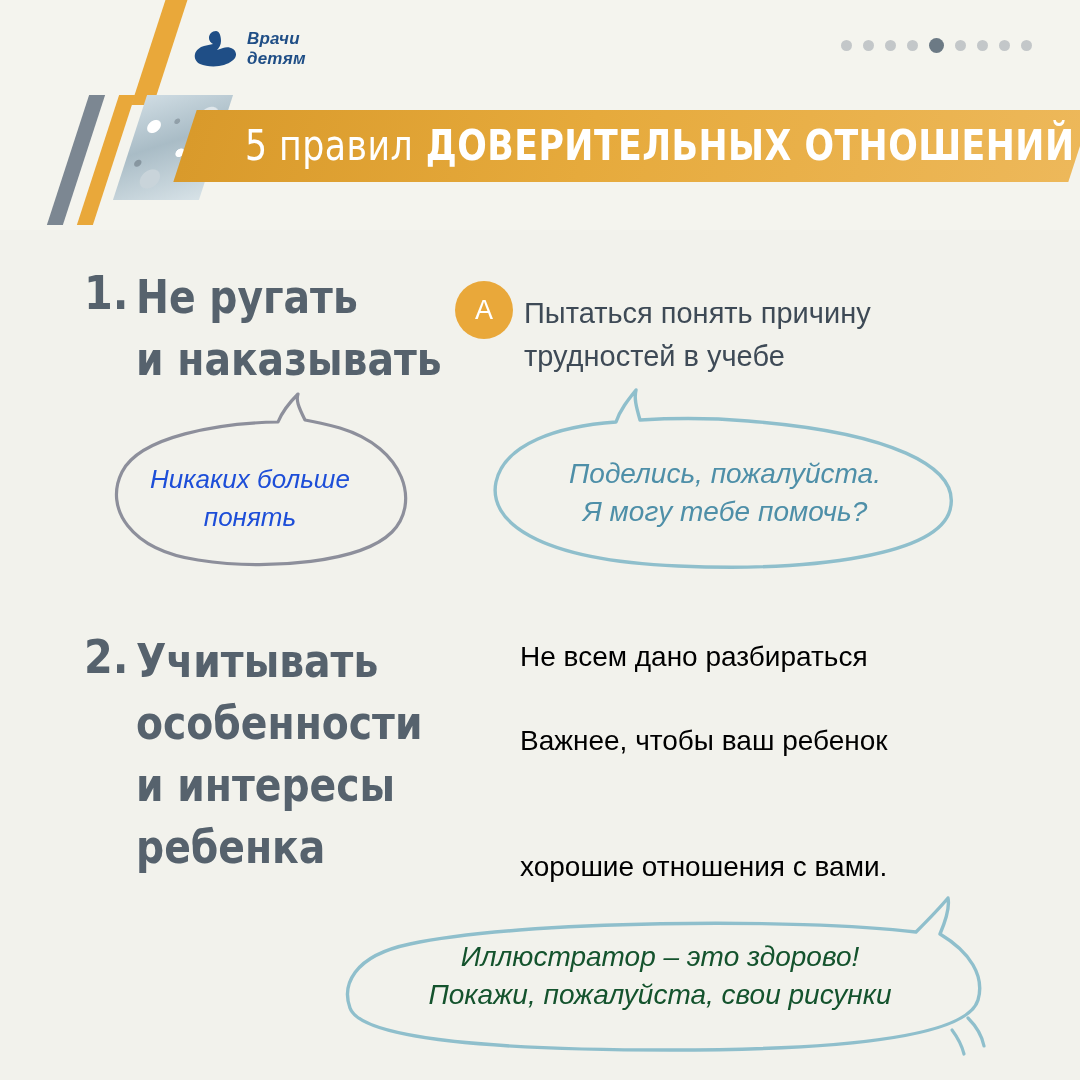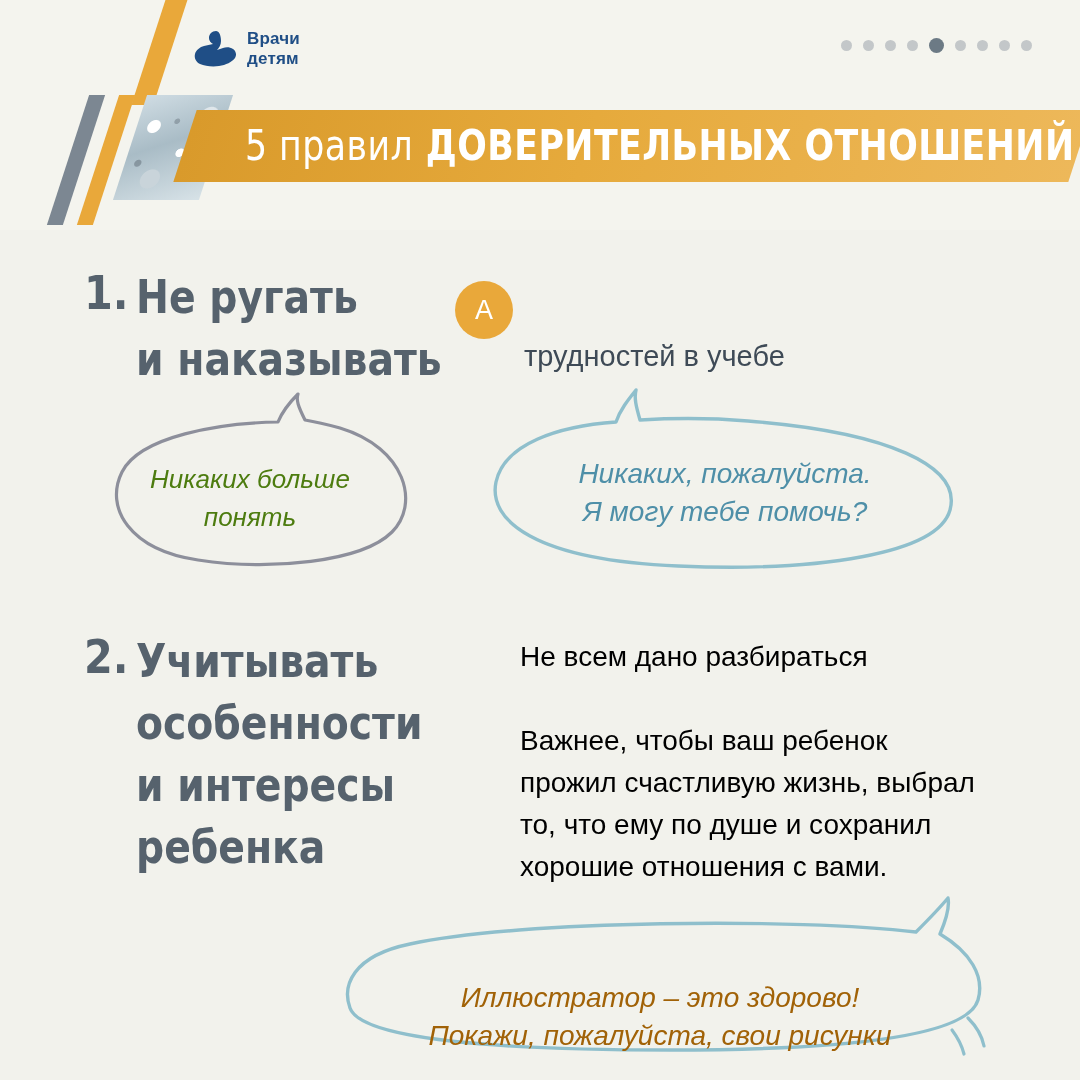--- a/index.html
+++ b/index.html
@@ -128,20 +128,21 @@
     width: 46px;
     height: 40px;
     flex: 0 0 auto;
   }
   .logo-text {
     color: #1f4e86;
     font-size: 17px;
     font-weight: bold;
     line-height: 20px;
     letter-spacing: .2px;
+    font-style: italic;
   }
 
   
   .dots {
     position: absolute;
     right: 48px;
     top: 38px;
     display: flex;
     align-items: center;
     gap: 11px;
@@ -225,37 +226,36 @@
     font-style: italic;
     text-align: center;
     line-height: 38px;
   }
   .bubble-svg { position: absolute; }
 
   .b1-text {
     left: 110px;
     top: 460px;
     width: 280px;
-    color: #4d7c0f;
+    color: #1d4ed8;
     font-size: 26px;
   }
   .b2-text {
     left: 505px;
     top: 455px;
     width: 440px;
     color: #4e8fa8;
     font-size: 28px;
   }
   .b3-text {
     left: 360px;
     top: 938px;
     width: 600px;
-    color: #a16207;
+    color: #14532d;
     font-size: 28px;
-    margin-top: 41px;
   }
 </style>
 </head>
 <body>
 
 <div class="header">
   <div class="header-bg"></div>
 
   <div class="stripe stripe-orange-top"></div>
   <div class="stripe stripe-gray-1"></div>
@@ -305,46 +305,46 @@
 <svg class="bubble-svg" style="left:100px; top:392px;" width="320" height="180">
   <path d="M205 28 C198 14 196 8 198 2 C190 10 182 20 178 30 C120 31 40 44 22 80 C4 116 30 158 98 168 C170 179 262 170 292 140 C320 112 306 56 240 36 C229 33 217 30 205 28 Z" fill="none" stroke="#8d8f9b" stroke-width="3.2" stroke-linejoin="round"></path>
 </svg>
 <div class="bubble-text b1-text">
   <span>Никаких больше</span><br>
   <span>понять</span>
 </div>
 
 <div class="badge">А</div>
 <div class="answer-text">
-  <br>
+  <span>Пытаться понять причину</span><br>
   <span>трудностей в учебе</span>
 </div>
 
 <svg class="bubble-svg" style="left:488px; top:388px;" width="480" height="190">
   <path d="M152 32 C148 18 146 10 148 2 C140 12 132 22 128 34 C70 38 16 56 8 94 C0 132 46 172 190 178 C330 184 450 166 462 122 C474 78 400 44 260 33 C224 30 186 30 152 32 Z" fill="none" stroke="#8fbfcc" stroke-width="3.4" stroke-linejoin="round"></path>
 </svg>
 <div class="bubble-text b2-text">
-  <span>Никаких, пожалуйста.</span><br>
+  <span>Поделись, пожалуйста.</span><br>
   <span>Я могу тебе помочь?</span>
 </div>
 
 <div class="rule-num rule2-num">2.</div>
 <div class="rule-head rule2-head">
   <span>Учитывать</span><br>
   <span>особенности</span><br>
   <span>и интересы</span><br>
   <span>ребенка</span>
 </div>
 
 <div class="para-text">
   <span>Не всем дано разбираться</span><br>
   <br>
   <span>Важнее, чтобы ваш ребенок</span><br>
-  <span>прожил счастливую жизнь, выбрал</span><br>
-  <span>то, что ему по душе и сохранил</span><br>
+  <br>
+  <br>
   <span>хорошие отношения с вами.</span>
 </div>
 
 <svg class="bubble-svg" style="left:340px; top:890px;" width="660" height="180">
   <path d="M600 44 C606 30 610 18 608 8 C598 20 586 32 576 42 C460 28 180 30 70 54 C12 66 2 96 10 118 C20 146 130 160 330 160 C520 160 628 144 638 110 C645 86 630 62 600 44 Z" fill="none" stroke="#8fbfcc" stroke-width="3.4" stroke-linejoin="round"></path>
   <path d="M628 128 C636 136 642 146 644 156" fill="none" stroke="#8fbfcc" stroke-width="3.2" stroke-linecap="round"></path>
   <path d="M612 140 C618 148 622 156 624 164" fill="none" stroke="#8fbfcc" stroke-width="3.2" stroke-linecap="round"></path>
 </svg>
 <div class="bubble-text b3-text">
   <span>Иллюстратор – это здорово!</span><br>

